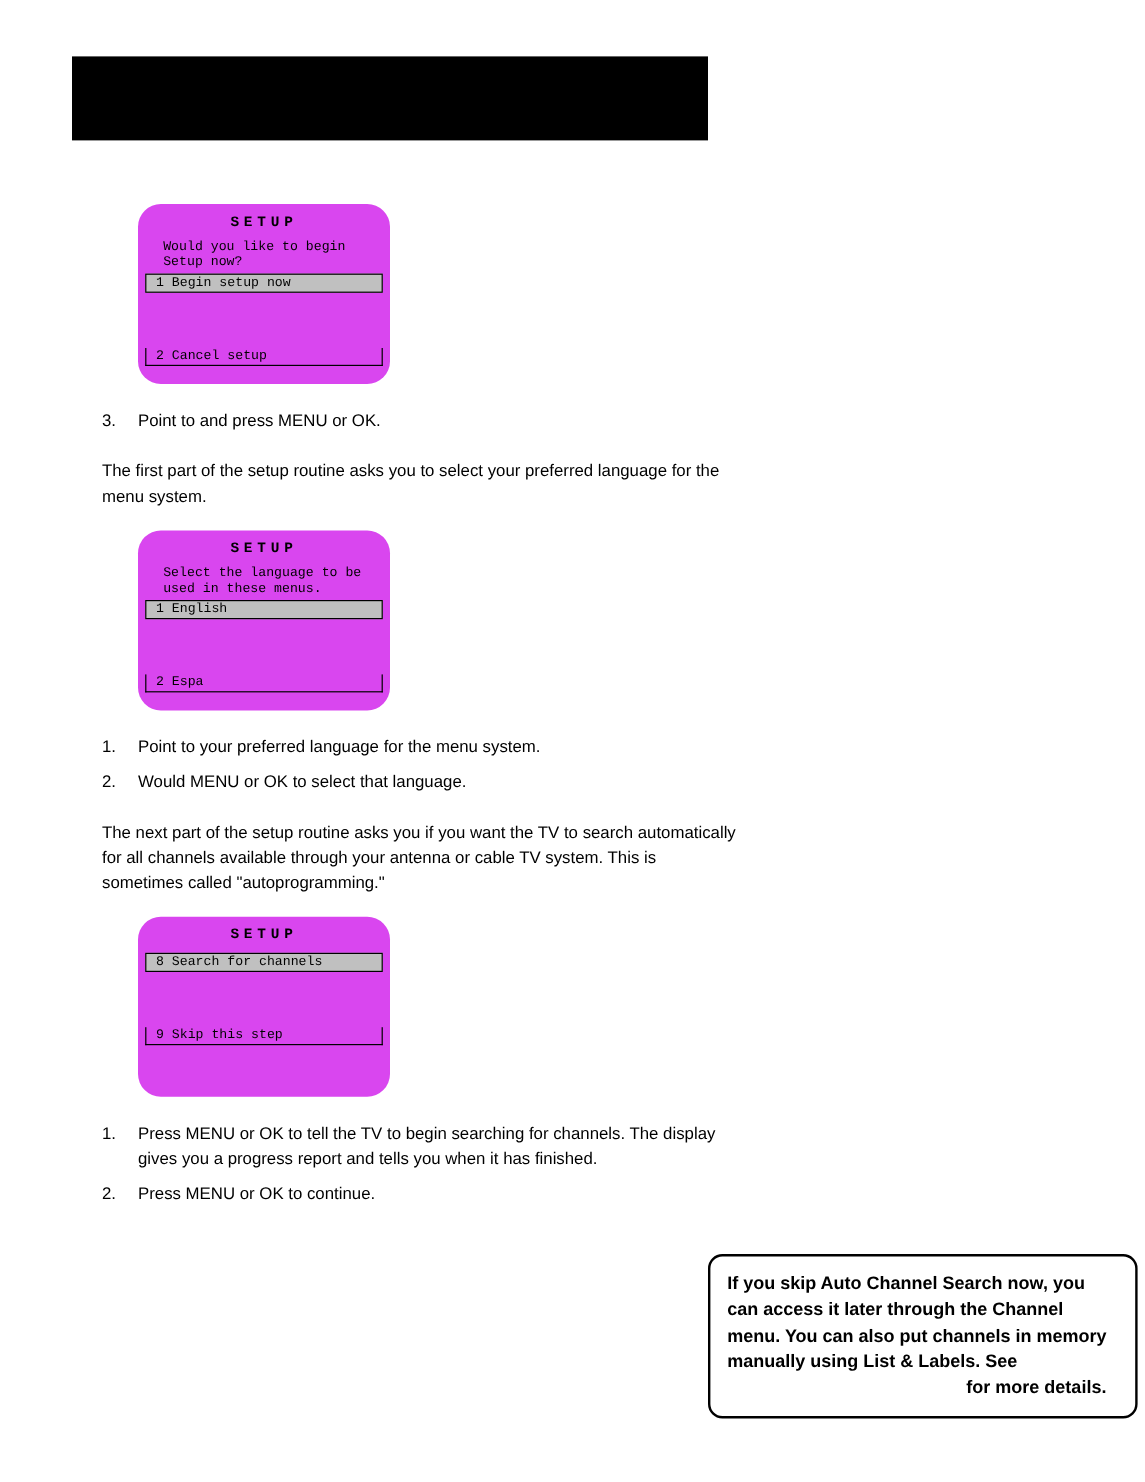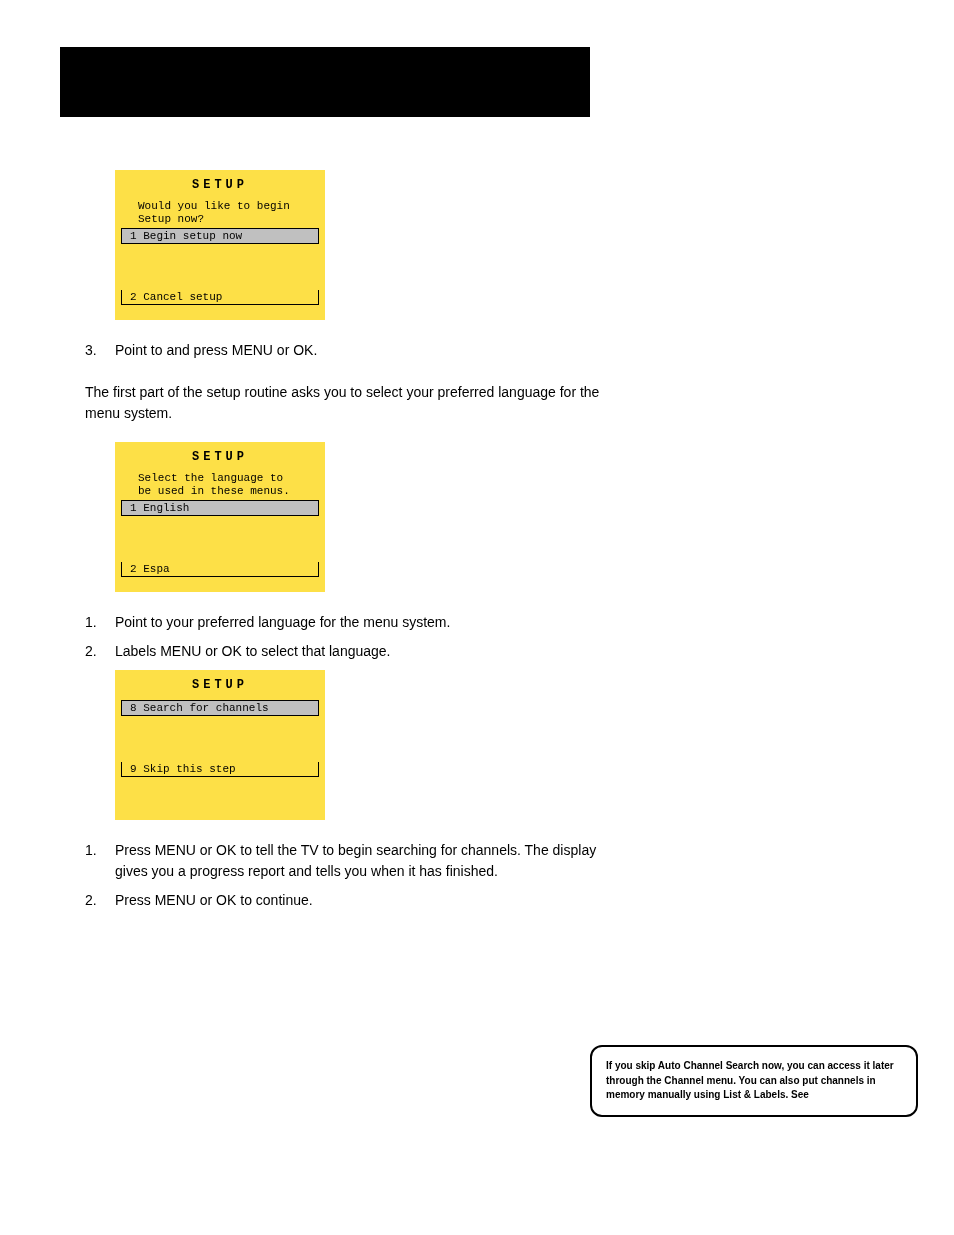--- a/index.html
+++ b/index.html
@@ -21,40 +21,42 @@
   }
   .content {
     position: absolute;
     top: 170px;
     left: 85px;
     width: 530px;
   }
   .menu-box {
     width: 210px;
     height: 150px;
-    background: #fde047;
+    background: #d946ef;
     margin-left: 30px;
     margin-bottom: 20px;
     font-family: "Courier New", monospace;
     font-size: 11px;
     padding-top: 8px;
+    border-radius: 19px;
   }
   .menu-title {
     color: #000;
     text-align: center;
     font-weight: bold;
     letter-spacing: 4px;
     font-size: 12px;
     margin-bottom: 8px;
   }
   .menu-prompt {
     color: #000;
-    padding: 0 23px;
+    padding: 0 0;
     line-height: 1.2;
     margin-bottom: 2px;
+    margin-left: 21px;
   }
   .menu-item {
     color: #000;
     padding: 1px 8px;
     margin: 0 6px;
     font-size: 11px;
   }
   .menu-item.selected {
     background: #c0c0c0;
     border: 1px solid #000;
@@ -81,25 +83,25 @@
   .body-text {
     font-size: 14px;
     line-height: 1.5;
     margin-top: 21px;
     margin-bottom: 18px;
   }
   .callout-box {
     position: absolute;
     top: 1045px;
     left: 590px;
-    width: 328px;
+    width: 358px;
     border: 2px solid #000;
     border-radius: 12px;
     padding: 12px 14px;
-    font-size: 10px;
+    font-size: 15px;
     font-weight: bold;
     line-height: 1.45;
   }
   .callout-tail {
     text-align: right;
     padding-right: 10px;
   }
 </style>
 </head>
 <body>
@@ -131,36 +133,38 @@
     <div class="menu-item selected">1 English</div>
     <div class="menu-item unselected">2 Espa</div>
   </div>
 
   <div class="step">
     <div class="step-num">1.</div>
     <div class="step-text">Point to your preferred language for the menu system.</div>
   </div>
   <div class="step">
     <div class="step-num">2.</div>
-    <div class="step-text">Labels MENU or OK to select that language.</div>
+    <div class="step-text">Would MENU or OK to select that language.</div>
   </div>
 
+  <div class="body-text">The next part of the setup routine asks you if you want the TV to search automatically for all channels available through your antenna or cable TV system. This is sometimes called "autoprogramming."</div>
 
   <div class="menu-box">
     <div class="menu-title">SETUP</div>
     <div class="menu-item selected">8 Search for channels</div>
     <div class="menu-item unselected">9 Skip this step</div>
   </div>
 
   <div class="step">
     <div class="step-num">1.</div>
     <div class="step-text">Press MENU or OK to tell the TV to begin searching for channels. The display gives you a progress report and tells you when it has finished.</div>
   </div>
   <div class="step">
     <div class="step-num">2.</div>
     <div class="step-text">Press MENU or OK to continue.</div>
   </div>
 
 </div>
 
 <div class="callout-box">
   <span>If you skip Auto Channel Search now, you can access it later through the Channel menu. You can also put channels in memory manually using List &amp; Labels. See</span>
+  <div class="callout-tail">for more details.</div>
 </div>
 
 </body></html>

